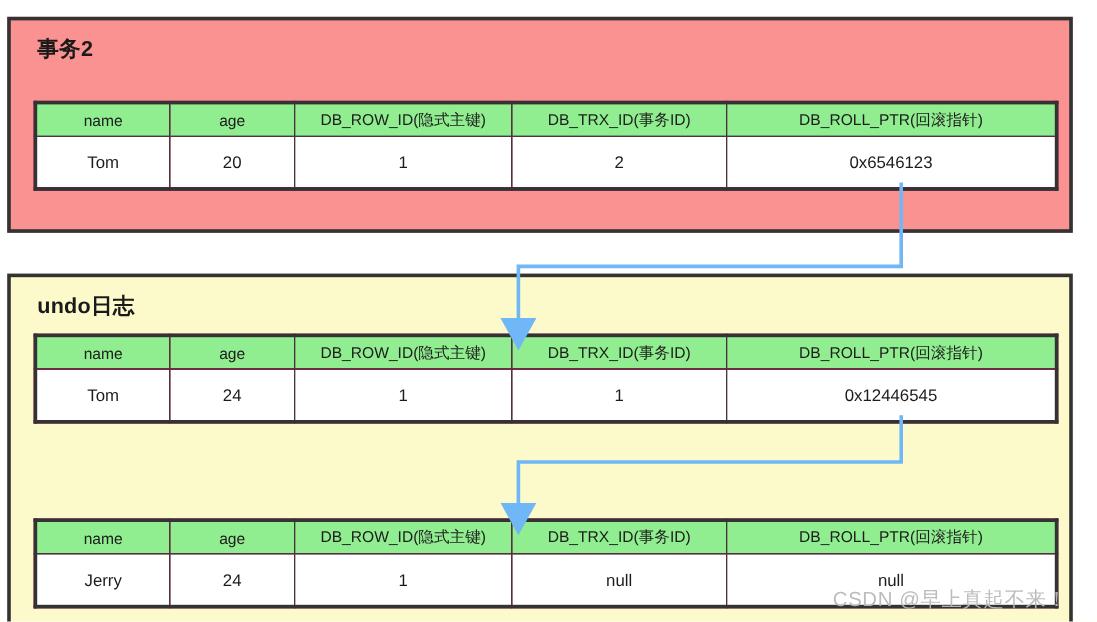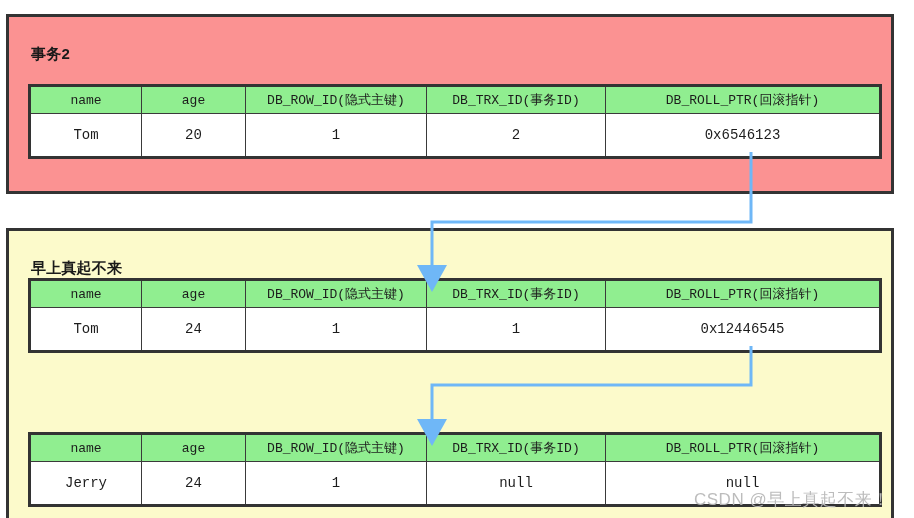--- a/index.html
+++ b/index.html
@@ -41,36 +41,35 @@
     left: 6px;
     top: 228px;
     width: 888px;
     height: 300px;
     background: #FCFACB;
   }
 
   .panel-title {
     position: absolute;
     left: 22px;
-    top: 28px;
-    font-size: 15px;
+    top: 12px;
+    font-size: 18px;
     font-weight: bold;
     color: #1a1a1a;
     letter-spacing: 0.2px;
     white-space: nowrap;
   }
 
   
   .rec-table {
     position: absolute;
     border-collapse: collapse;
     table-layout: fixed;
     background: #be185d;
     border: 3px solid #333333;
-    font-family: Liberation Mono, monospace;
   }
   .rec-table td {
     border: 1px solid #3a3a3a;
     text-align: center;
     font-size: 13px;
     color: #1c1c1c;
     padding: 0;
     white-space: nowrap;
     overflow: hidden;
   }
@@ -143,21 +142,21 @@
         <td>Tom</td>
         <td>20</td>
         <td>1</td>
         <td>2</td>
         <td>0x6546123</td>
       </tr>
     </tbody>
   </table>
 
   <div class="panel panel-undo">
-    <div class="panel-title">早上真起不来</div>
+    <div class="panel-title">undo日志</div>
   </div>
 
   <table class="rec-table tbl-undo1">
     <thead>
       <tr>
         <td class="col-name">name</td>
         <td class="col-age">age</td>
         <td class="col-row">DB_ROW_ID(隐式主键)</td>
         <td class="col-trx">DB_TRX_ID(事务ID)</td>
         <td class="col-ptr">DB_ROLL_PTR(回滚指针)</td>

